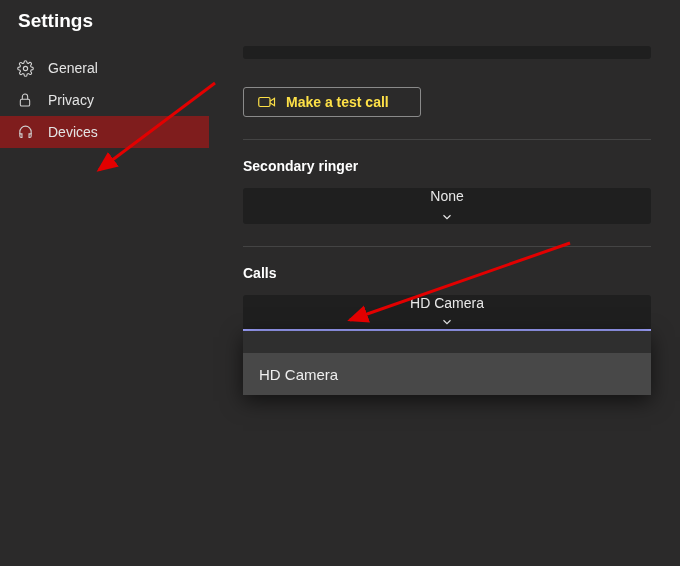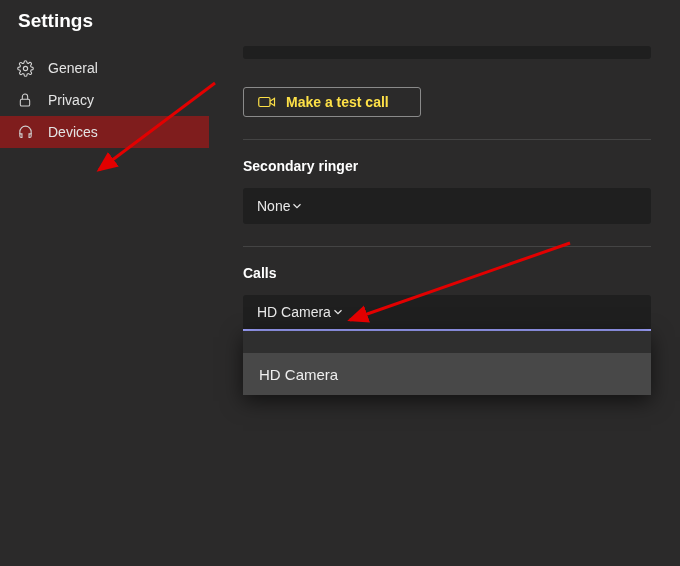--- a/index.html
+++ b/index.html
@@ -92,25 +92,26 @@
     margin-bottom: 14px;
     margin-top: 8px;
   }
   .select {
     width: 408px;
     height: 36px;
     background: #1f1f1f;
     border-radius: 3px;
     display: flex;
     align-items: center;
-    justify-content: flex-start;
+    justify-content: space-between;
     padding: 0 14px;
     font-size: 14px;
     color: #e8e8e8;
     cursor: pointer;
+    flex-direction: column;
   }
   .select.camera {
     border-bottom: 2px solid #9ea2ff;
     border-radius: 3px 3px 0 0;
   }
   .select .chev { display: flex; }
   .dropdown {
     width: 408px;
     background: #2f2f2f;
     box-shadow: 0 6px 20px rgba(0,0,0,.6);

